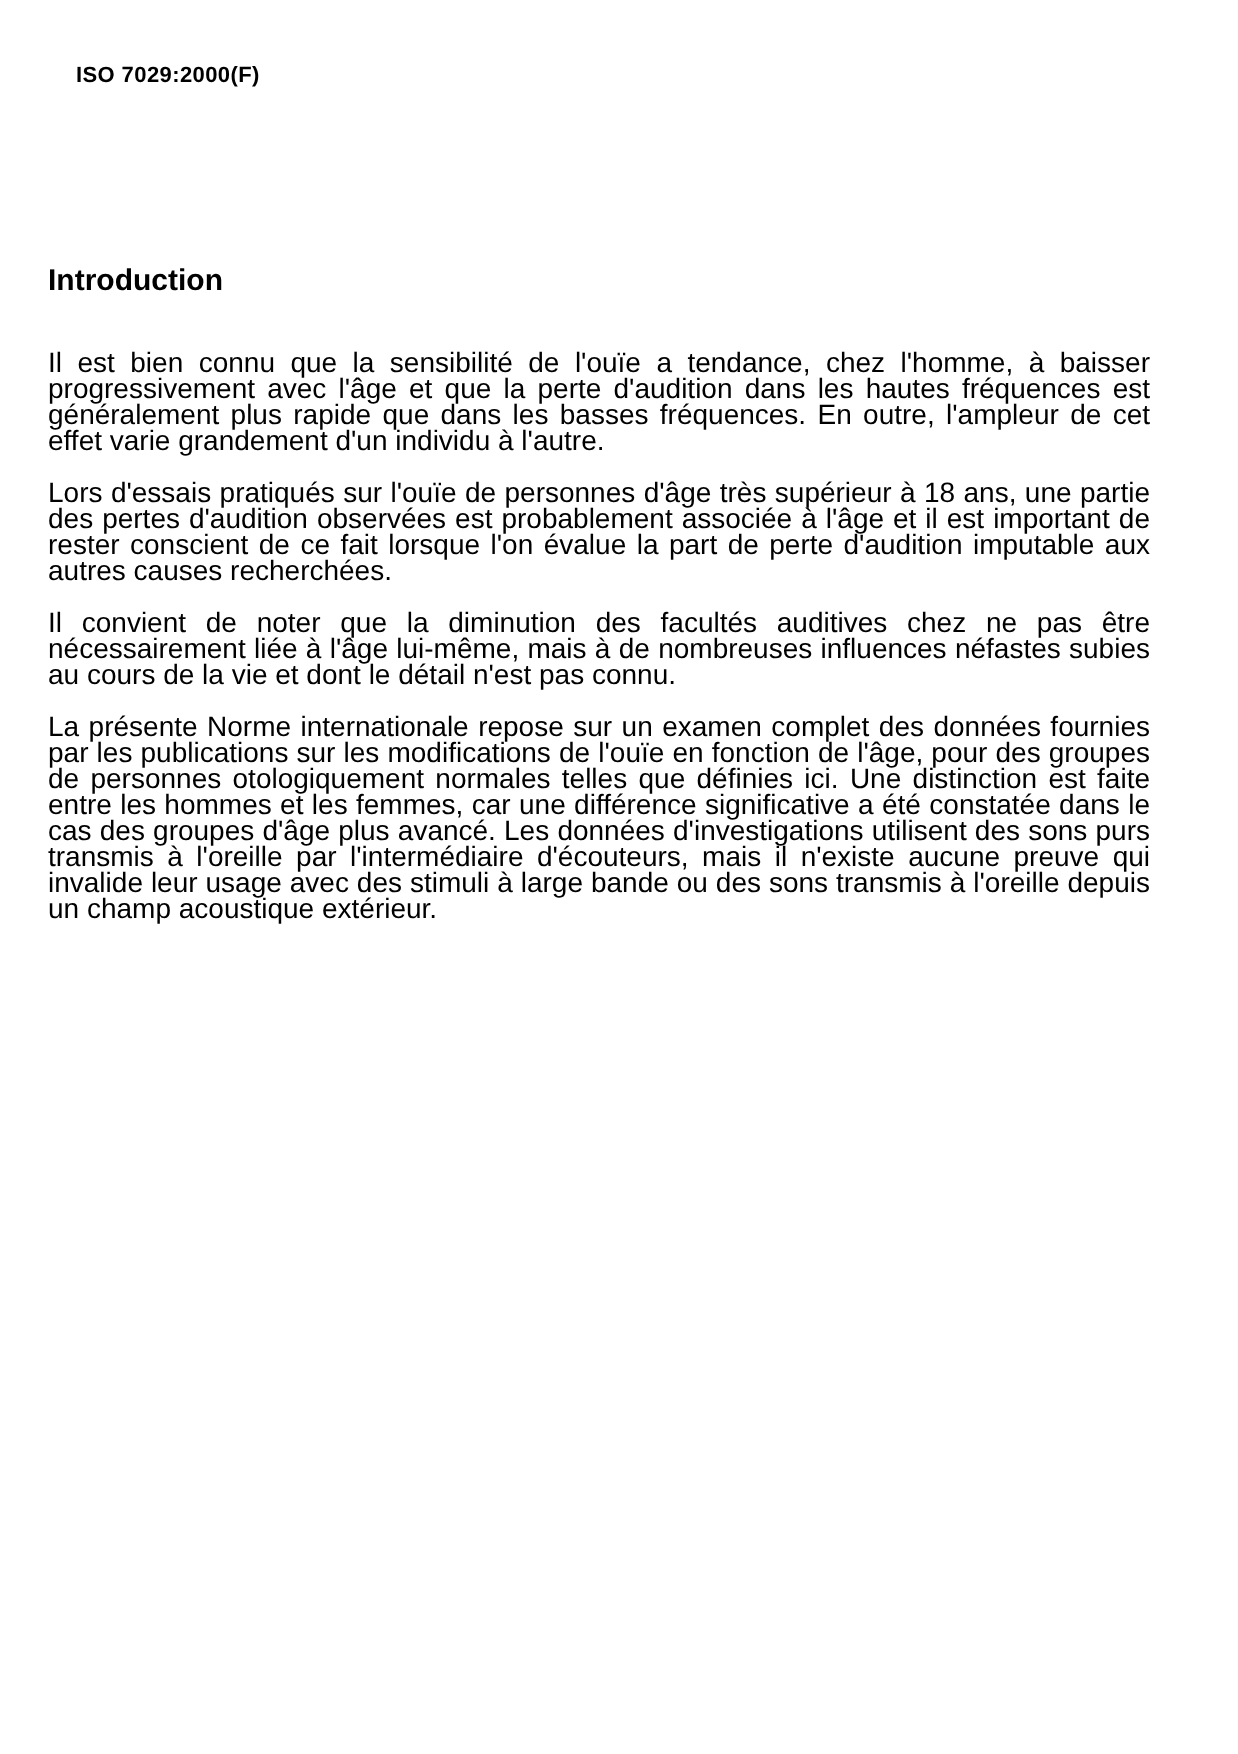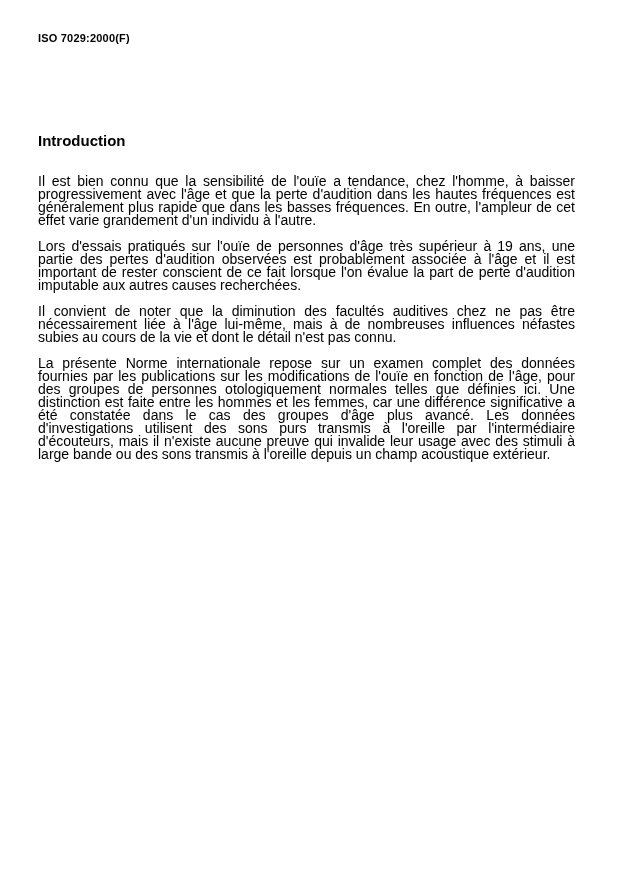--- a/index.html
+++ b/index.html
@@ -21,21 +21,21 @@
     position: absolute;
     top: 32px;
     left: 38px;
     font-size: 11px;
     font-weight: bold;
     letter-spacing: 0.2px;
   }
   .content {
     position: absolute;
     top: 132px;
-    left: 38px;
+    left: 24px;
     right: 44px;
   }
   .doc-title {
     font-size: 15px;
     font-weight: bold;
     margin: 0 0 26px 0;
   }
   .para {
     font-size: 14px;
     line-height: 13px;
@@ -65,21 +65,21 @@
 
 <div class="page">
 
   <div class="doc-header">ISO 7029:2000(F)</div>
 
   <div class="content">
     <h1 class="doc-title">Introduction</h1>
 
     <p class="para">Il est bien connu que la sensibilité de l'ouïe a tendance, chez l'homme, à baisser progressivement avec l'âge et que la perte d'audition dans les hautes fréquences est généralement plus rapide que dans les basses fréquences. En outre, l'ampleur de cet effet varie grandement d'un individu à l'autre.</p>
 
-    <p class="para">Lors d'essais pratiqués sur l'ouïe de personnes d'âge très supérieur à 19 ans, une partie des pertes d'audition observées est probablement associée à l'âge et il est important de rester conscient de ce fait lorsque l'on évalue la part de perte d'audition imputable aux autres causes recherchées.</p>
+    <p class="para">Lors d'essais pratiqués sur l'ouïe de personnes d'âge très supérieur à 18 ans, une partie des pertes d'audition observées est probablement associée à l'âge et il est important de rester conscient de ce fait lorsque l'on évalue la part de perte d'audition imputable aux autres causes recherchées.</p>
 
     <p class="para">Il convient de noter que la diminution des facultés auditives chez ne pas être nécessairement liée à l'âge lui-même, mais à de nombreuses influences néfastes subies au cours de la vie et dont le détail n'est pas connu.</p>
 
     <p class="para">La présente Norme internationale repose sur un examen complet des données fournies par les publications sur les modifications de l'ouïe en fonction de l'âge, pour des groupes de personnes otologiquement normales telles que définies ici. Une distinction est faite entre les hommes et les femmes, car une différence significative a été constatée dans le cas des groupes d'âge plus avancé. Les données d'investigations utilisent des sons purs transmis à l'oreille par l'intermédiaire d'écouteurs, mais il n'existe aucune preuve qui invalide leur usage avec des stimuli à large bande ou des sons transmis à l'oreille depuis un champ acoustique extérieur.</p>
   </div>
 
   <div class="doc-footer">
     <span class="page-number">iv</span>
     <span class="copyright">© ISO 2000 – Tous droits réservés</span>
   </div>

